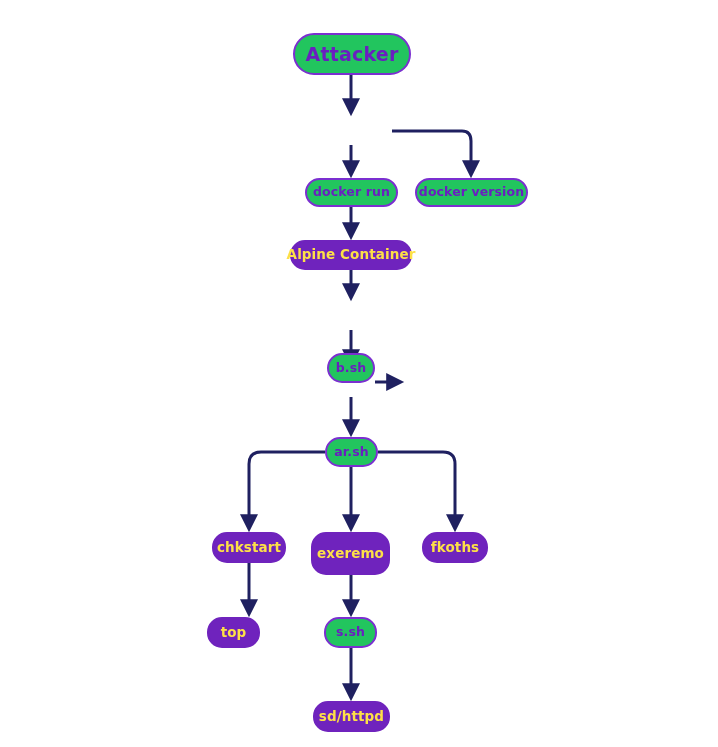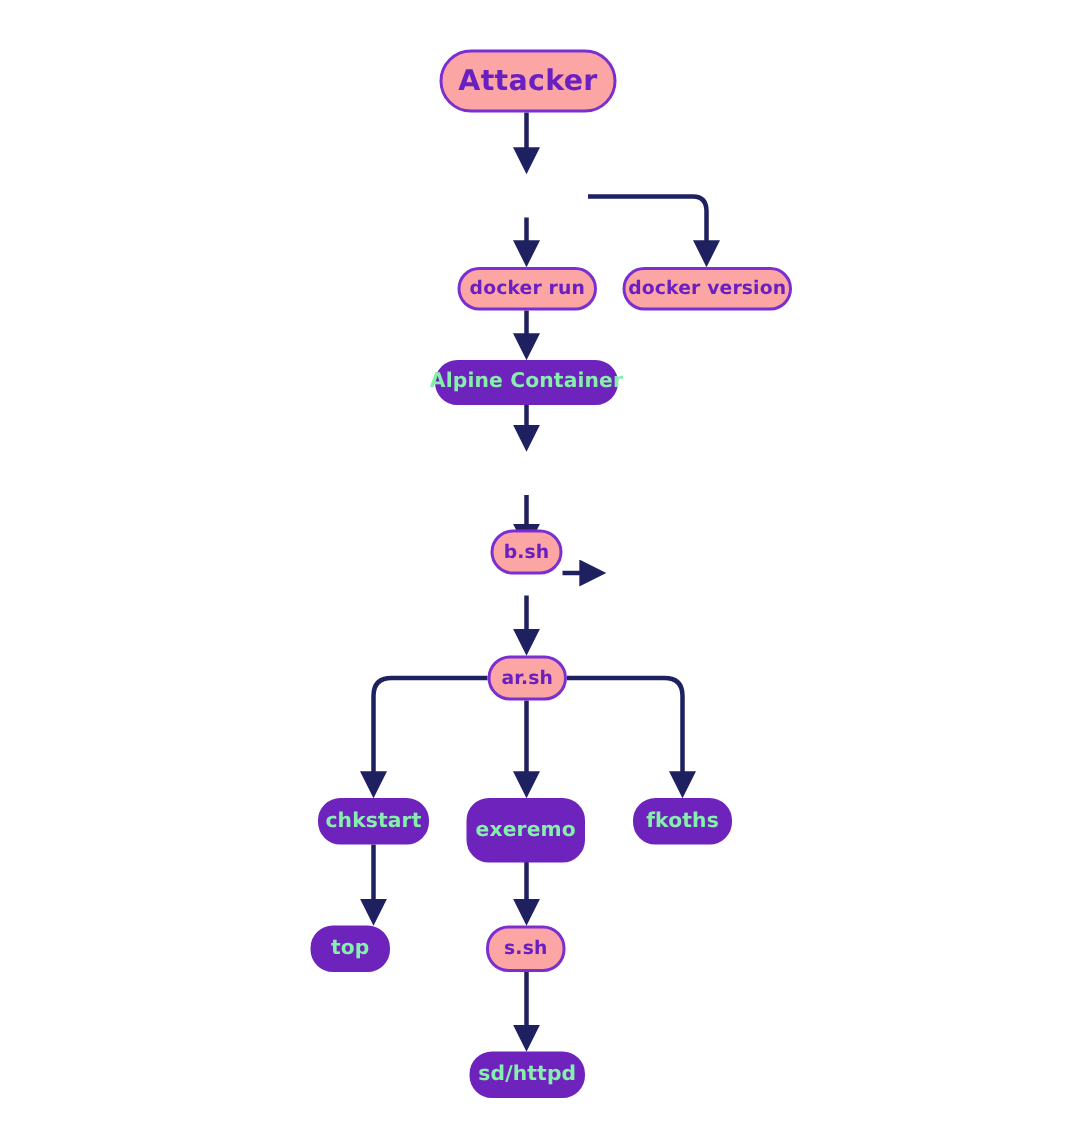--- a/index.html
+++ b/index.html
@@ -32,29 +32,29 @@
     display: flex;
     align-items: center;
     justify-content: center;
     box-sizing: border-box;
     text-align: center;
     line-height: 1;
     white-space: nowrap;
     z-index: 3;
   }
   .node-outline {
-    background: #fca5a5;
+    background: #22c55e;
     border: 2px solid #7b2fd0;
     color: #6a1fc0;
     font-weight: 700;
   }
   .node-filled {
     background: #6f23bd;
     border: 2px solid #6f23bd;
-    color: #86efac;
+    color: #fde047;
     font-weight: 700;
   }
   .node-root {
     font-size: 19px;
     letter-spacing: 0.2px;
   }
   .node-sm {
     font-size: 12.5px;
     letter-spacing: 0.1px;
   }

